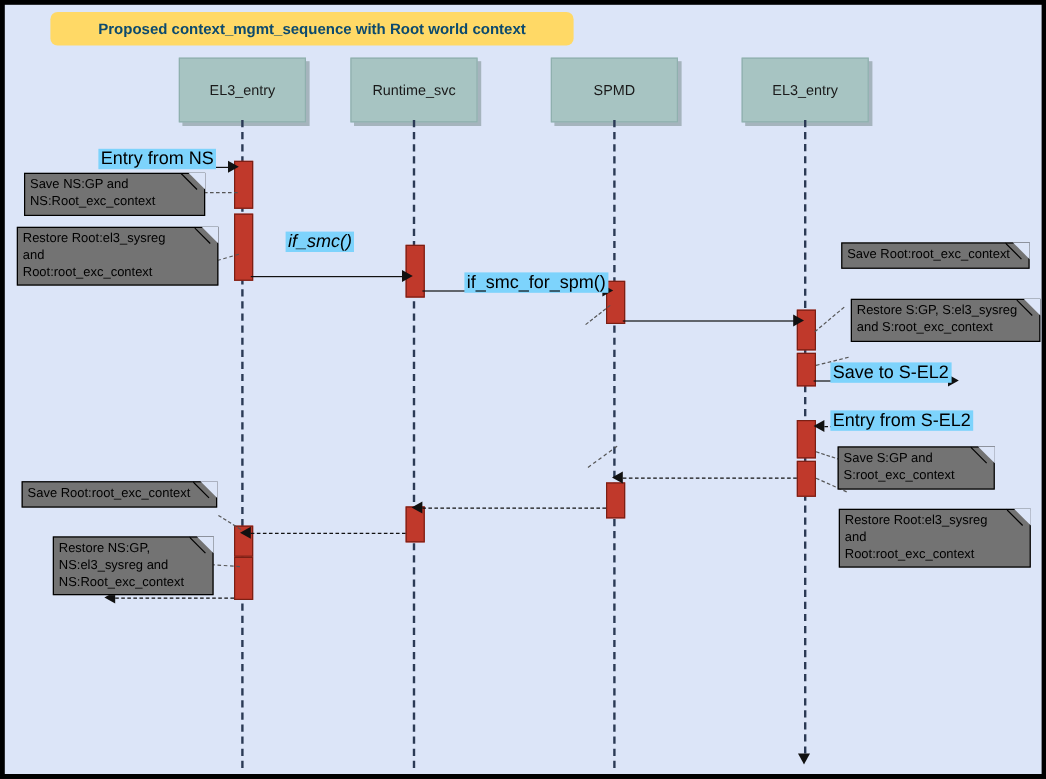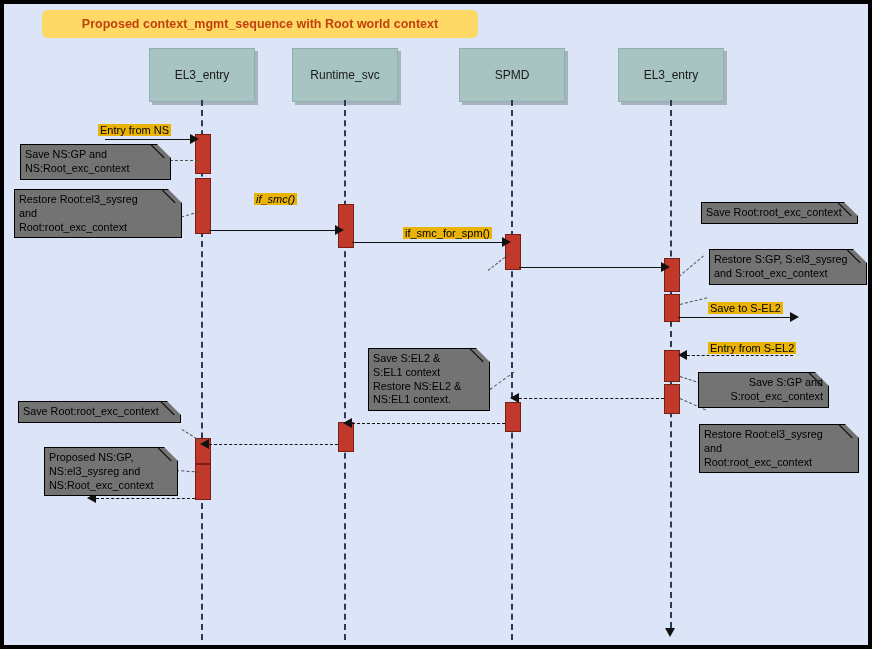--- a/index.html
+++ b/index.html
@@ -2,37 +2,37 @@
 <html><head>
 <meta charset="utf-8">
 <title>Sequence Diagram</title>
 <style>
   html,body{margin:0;padding:0;background:#000;}
   #page{position:relative;width:872px;height:649px;background:#000;overflow:hidden;
         font-family:"Liberation Sans",sans-serif;}
   #canvas{position:absolute;left:4px;top:4px;width:864px;height:641px;background:#dce5f8;}
   .title-banner{position:absolute;left:38px;top:6px;width:436px;height:28px;
     background:#ffd966;border-radius:6px;display:flex;align-items:center;justify-content:center;}
-  .title-banner span{font-size:12.5px;font-weight:bold;color:#c2410c;}
+  .title-banner span{font-size:12.5px;font-weight:bold;color:#0c4a6e;}
   .actor-box{position:absolute;width:104px;height:52px;background:#a7c4c2;
     border:1px solid #8fb0ae;box-shadow:3px 3px 0 rgba(120,140,140,.55);
     display:flex;align-items:center;justify-content:center;}
   .actor-box span{font-size:12px;color:#1a1a1a;}
   .lifeline{position:absolute;width:0;border-left:2px dashed #2b3a55;}
   .activation{position:absolute;width:14px;background:#c0392b;border:1px solid #7b1f14;}
   .msg{position:absolute;height:0;border-top:1.6px solid #111;}
   .msg.dashed{border-top:1.6px dashed #111;}
   .arrowhead{position:absolute;width:0;height:0;border-top:5px solid transparent;
     border-bottom:5px solid transparent;}
   .arrow-r{border-left:9px solid #111;}
   .arrow-l{border-right:9px solid #111;}
   .arrow-d{position:absolute;width:0;height:0;border-left:5px solid transparent;
     border-right:5px solid transparent;border-top:9px solid #111;}
-  .msg-label{position:absolute;font-size:11px;color:#000;background:#eab308;
-    padding:0 2px;white-space:nowrap;margin-left:16px;}
+  .msg-label{position:absolute;font-size:15px;color:#000;background:#7dd3fc;
+    padding:0 2px;white-space:nowrap;}
   .note{position:absolute;background:#737373;border:1px solid #000;font-size:10.8px;
     color:#000;line-height:1.28;padding:3px 5px 3px 4px;box-sizing:border-box;}
   .note .fold{position:absolute;right:-1px;top:-1px;width:0;height:0;
     border-left:14px solid transparent;border-top:14px solid #dce5f8;}
   .note .foldline{position:absolute;right:-1px;top:-1px;width:20px;height:20px;
     overflow:hidden;}
   .note .foldline:after{content:"";position:absolute;left:-2px;top:-2px;width:22px;
     height:0;border-top:1px solid #000;transform:rotate(45deg);transform-origin:left top;}
   .note-line{display:block;white-space:nowrap;}
   .link{position:absolute;height:0;border-top:1px dashed #555;transform-origin:left center;}
@@ -147,52 +147,44 @@
       <span class="note-line">Save Root:root_exc_context</span>
     </div>
 
     <div class="note" style="left:705px;top:245px;width:158px;">
       <div class="foldline"></div>
         <div class="fold"></div>
       <span class="note-line">Restore S:GP, S:el3_sysreg</span>
       <span class="note-line">and S:root_exc_context</span>
     </div>
 
-    <div class="note" style="left:694px;top:368px;width:131px;text-align:right;">
+    <div class="note" style="left:694px;top:368px;width:131px;">
       <div class="foldline"></div>
         <div class="fold"></div>
       <span class="note-line">Save S:GP and</span>
       <span class="note-line">S:root_exc_context</span>
     </div>
 
     <div class="note" style="left:695px;top:420px;width:160px;">
       <div class="foldline"></div>
         <div class="fold"></div>
       <span class="note-line">Restore Root:el3_sysreg</span>
       <span class="note-line">and</span>
       <span class="note-line">Root:root_exc_context</span>
     </div>
 
-    <div class="note" style="left:364px;top:344px;width:122px;">
-      <div class="foldline"></div>
-        <div class="fold"></div>
-      <span class="note-line">Save S:EL2 &amp;</span>
-      <span class="note-line">S:EL1 context</span>
-      <span class="note-line">Restore NS:EL2 &amp;</span>
-      <span class="note-line">NS:EL1 context.</span>
-    </div>
 
     <div class="note" style="left:14px;top:397px;width:163px;">
       <div class="foldline"></div>
         <div class="fold"></div>
       <span class="note-line">Save Root:root_exc_context</span>
     </div>
 
     <div class="note" style="left:40px;top:443px;width:134px;">
       <div class="foldline"></div>
         <div class="fold"></div>
-      <span class="note-line">Proposed NS:GP,</span>
+      <span class="note-line">Restore NS:GP,</span>
       <span class="note-line">NS:el3_sysreg and</span>
       <span class="note-line">NS:Root_exc_context</span>
     </div>
 
   </div>
 </div>
 
 </body></html>

